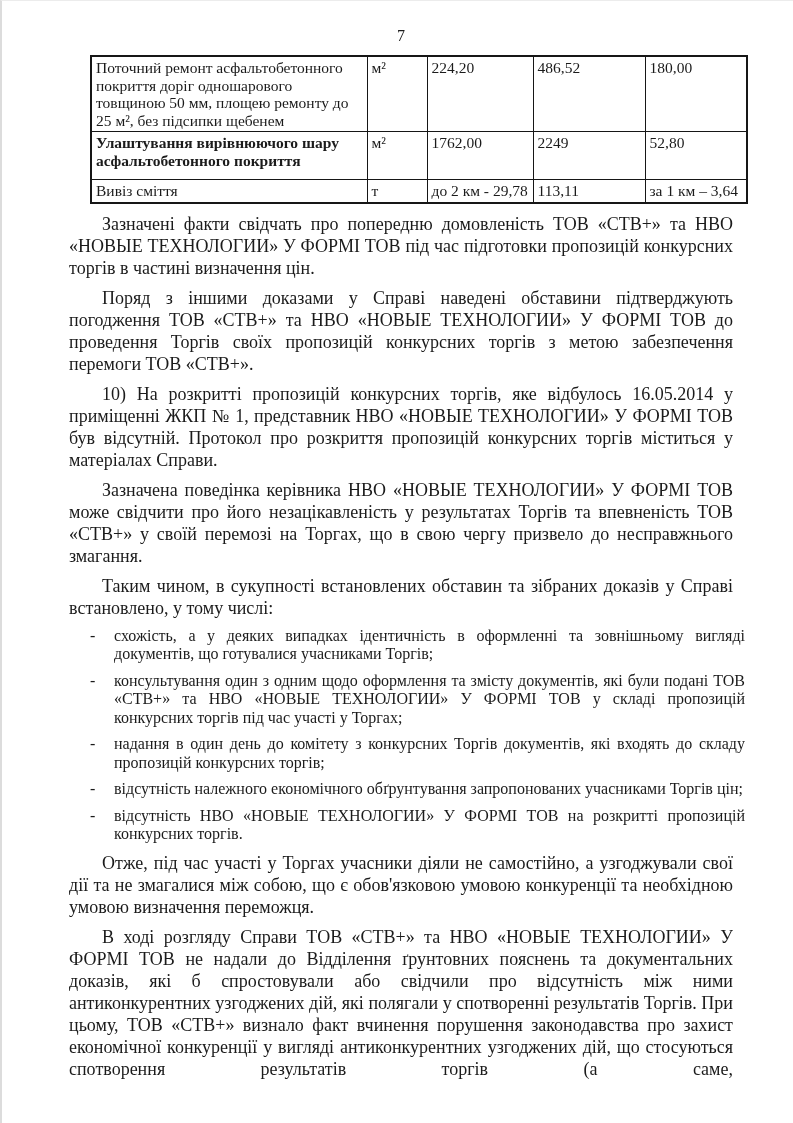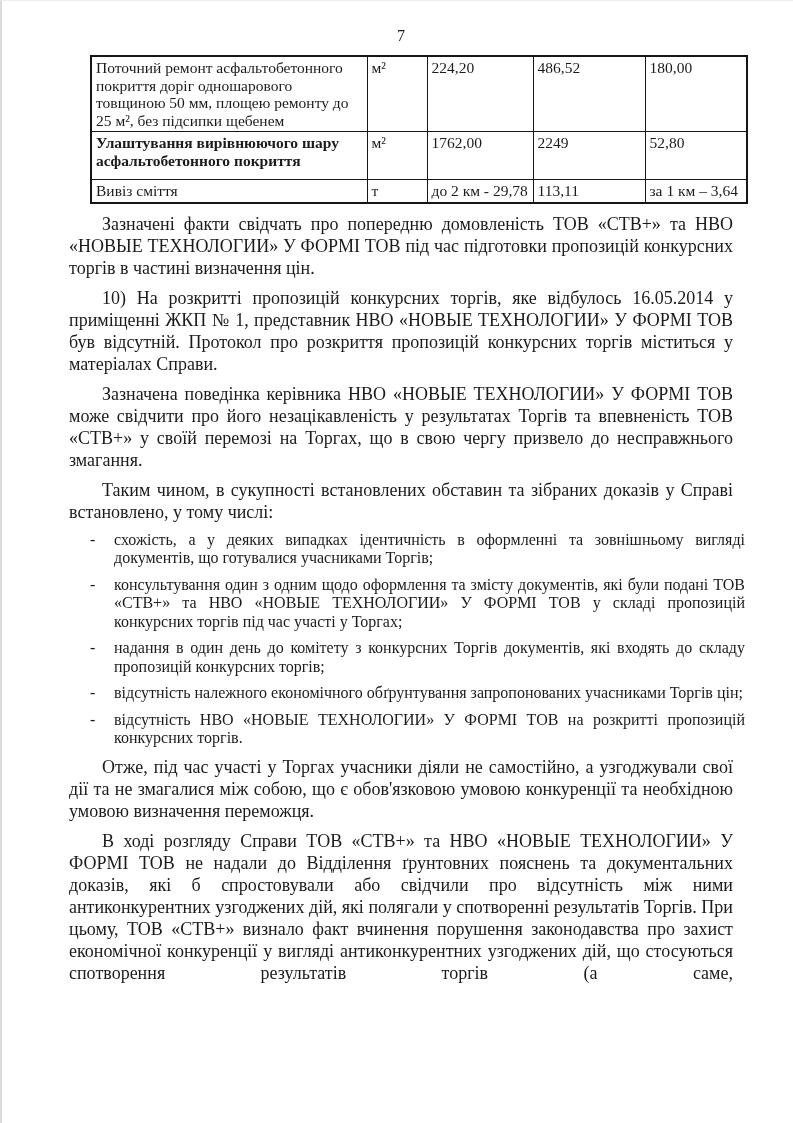--- a/index.html
+++ b/index.html
@@ -98,20 +98,21 @@
         <td class="c">т</td>
         <td class="c">до 2 км - 29,78</td>
         <td class="c">113,11</td>
         <td class="c">за 1 км – 3,64</td>
       </tr>
     </tbody>
   </table>
 
   <div class="doc">
     <p class="first-after-table">Зазначені факти свідчать про попередню домовленість ТОВ «СТВ+» та НВО «НОВЫЕ ТЕХНОЛОГИИ» У ФОРМІ ТОВ під час підготовки пропозицій конкурсних торгів в частині визначення цін.</p>
+    <p>Поряд з іншими доказами у Справі наведені обставини підтверджують погодження ТОВ «СТВ+» та НВО «НОВЫЕ ТЕХНОЛОГИИ» У ФОРМІ ТОВ до проведення Торгів своїх пропозицій конкурсних торгів з метою забезпечення перемоги ТОВ «СТВ+».</p>
     <p>10) На розкритті пропозицій конкурсних торгів, яке відбулось 16.05.2014 у приміщенні ЖКП № 1, представник НВО «НОВЫЕ ТЕХНОЛОГИИ» У ФОРМІ ТОВ був відсутній. Протокол про розкриття пропозицій конкурсних торгів міститься у матеріалах Справи.</p>
     <p>Зазначена поведінка керівника НВО «НОВЫЕ ТЕХНОЛОГИИ» У ФОРМІ ТОВ може свідчити про його незацікавленість у результатах Торгів та впевненість ТОВ «СТВ+» у своїй перемозі на Торгах, що в свою чергу призвело до несправжнього змагання.</p>
     <p>Таким чином, в сукупності встановлених обставин та зібраних доказів у Справі встановлено, у тому числі:</p>
 
     <div class="bullets">
       <div class="bullet">
         <span class="dash">-</span>
         <span class="text">схожість, а у деяких випадках ідентичність в оформленні та зовнішньому вигляді документів, що готувалися учасниками Торгів;</span>
       </div>
       <div class="bullet">

